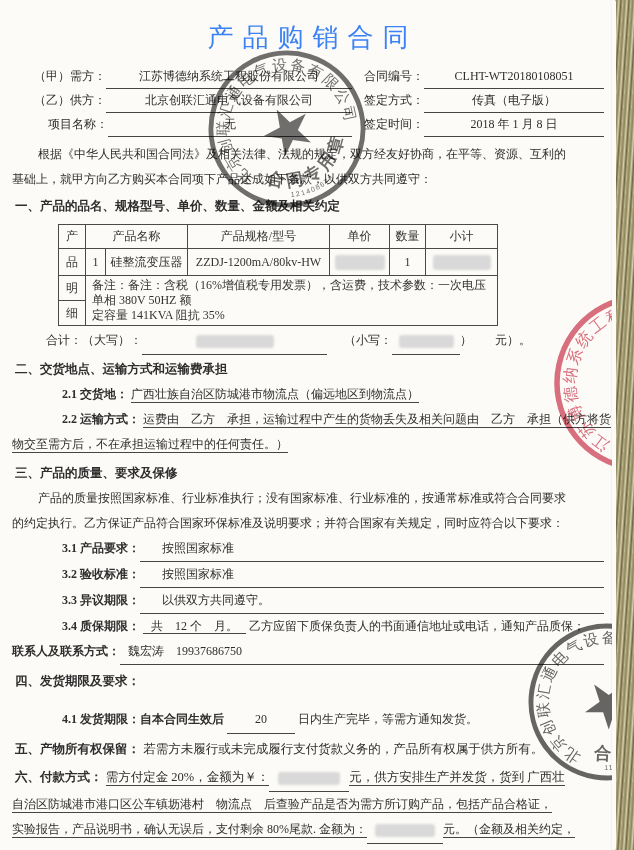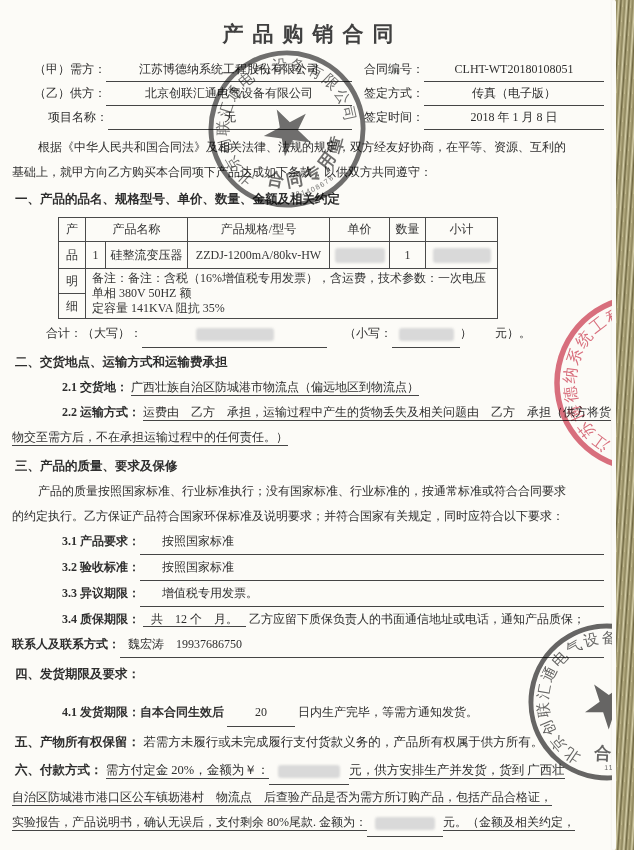--- a/index.html
+++ b/index.html
@@ -4,22 +4,22 @@
 <style>
   html,body{margin:0;padding:0;}
   body{
     width:634px;height:850px;position:relative;overflow:hidden;
     background:#fcfbf7;
     font-family:"Liberation Serif","DejaVu Serif",serif;
     color:#2e2e2e;
   }
   .doc{position:absolute;left:0;top:0;width:634px;z-index:1;padding:16px 30px 0 12px;box-sizing:border-box;}
   .title{
-    text-align:center;font-size:21px;font-weight:bold;letter-spacing:9px;padding-left:9px;
-    margin:4px 0 10px 0;color:#404040;
+    text-align:center;font-size:26px;font-weight:normal;letter-spacing:9px;padding-left:9px;
+    margin:4px 0 10px 0;color:#3b82f6;
   }
   .line{white-space:nowrap;font-size:12px;line-height:25px;}
   .bold{font-weight:bold;}
   .u{border-bottom:1.2px solid #454545;padding-bottom:1px;}
   .hrow{display:flex;font-size:12px;line-height:22px;margin-left:22px;}
   .hl{display:flex;width:318px;}
   .hr{display:flex;flex:1;margin-left:12px;}
   .grow{flex:1;text-align:center;}
   .redact{display:inline-block;background:#d9d9d9;border-radius:3px;filter:blur(0.8px);vertical-align:middle;}
   table.items{border-collapse:collapse;margin:4px 0 2px 46px;}
@@ -158,21 +158,21 @@
   <div class="line fill">
     <span class="bold">3.1 产品要求：</span>
     <span class="ufill" style="text-indent:22px;">按照国家标准</span>
   </div>
   <div class="line fill">
     <span class="bold">3.2 验收标准：</span>
     <span class="ufill" style="text-indent:22px;">按照国家标准</span>
   </div>
   <div class="line fill">
     <span class="bold">3.3 异议期限：</span>
-    <span class="ufill" style="text-indent:22px;">增值税专用发票。</span>
+    <span class="ufill" style="text-indent:22px;">以供双方共同遵守。</span>
   </div>
   <div class="line indent2">
     <span class="bold">3.4 质保期限：</span>
     <span class="u" style="padding:0 8px;">共　12 个　月。</span>
     <span>乙方应留下质保负责人的书面通信地址或电话，通知产品质保；</span>
   </div>
   <div class="line fill" style="margin-left:0;">
     <span class="bold">联系人及联系方式：</span>
     <span class="ufill" style="text-indent:8px;">魏宏涛　19937686750</span>
   </div>

